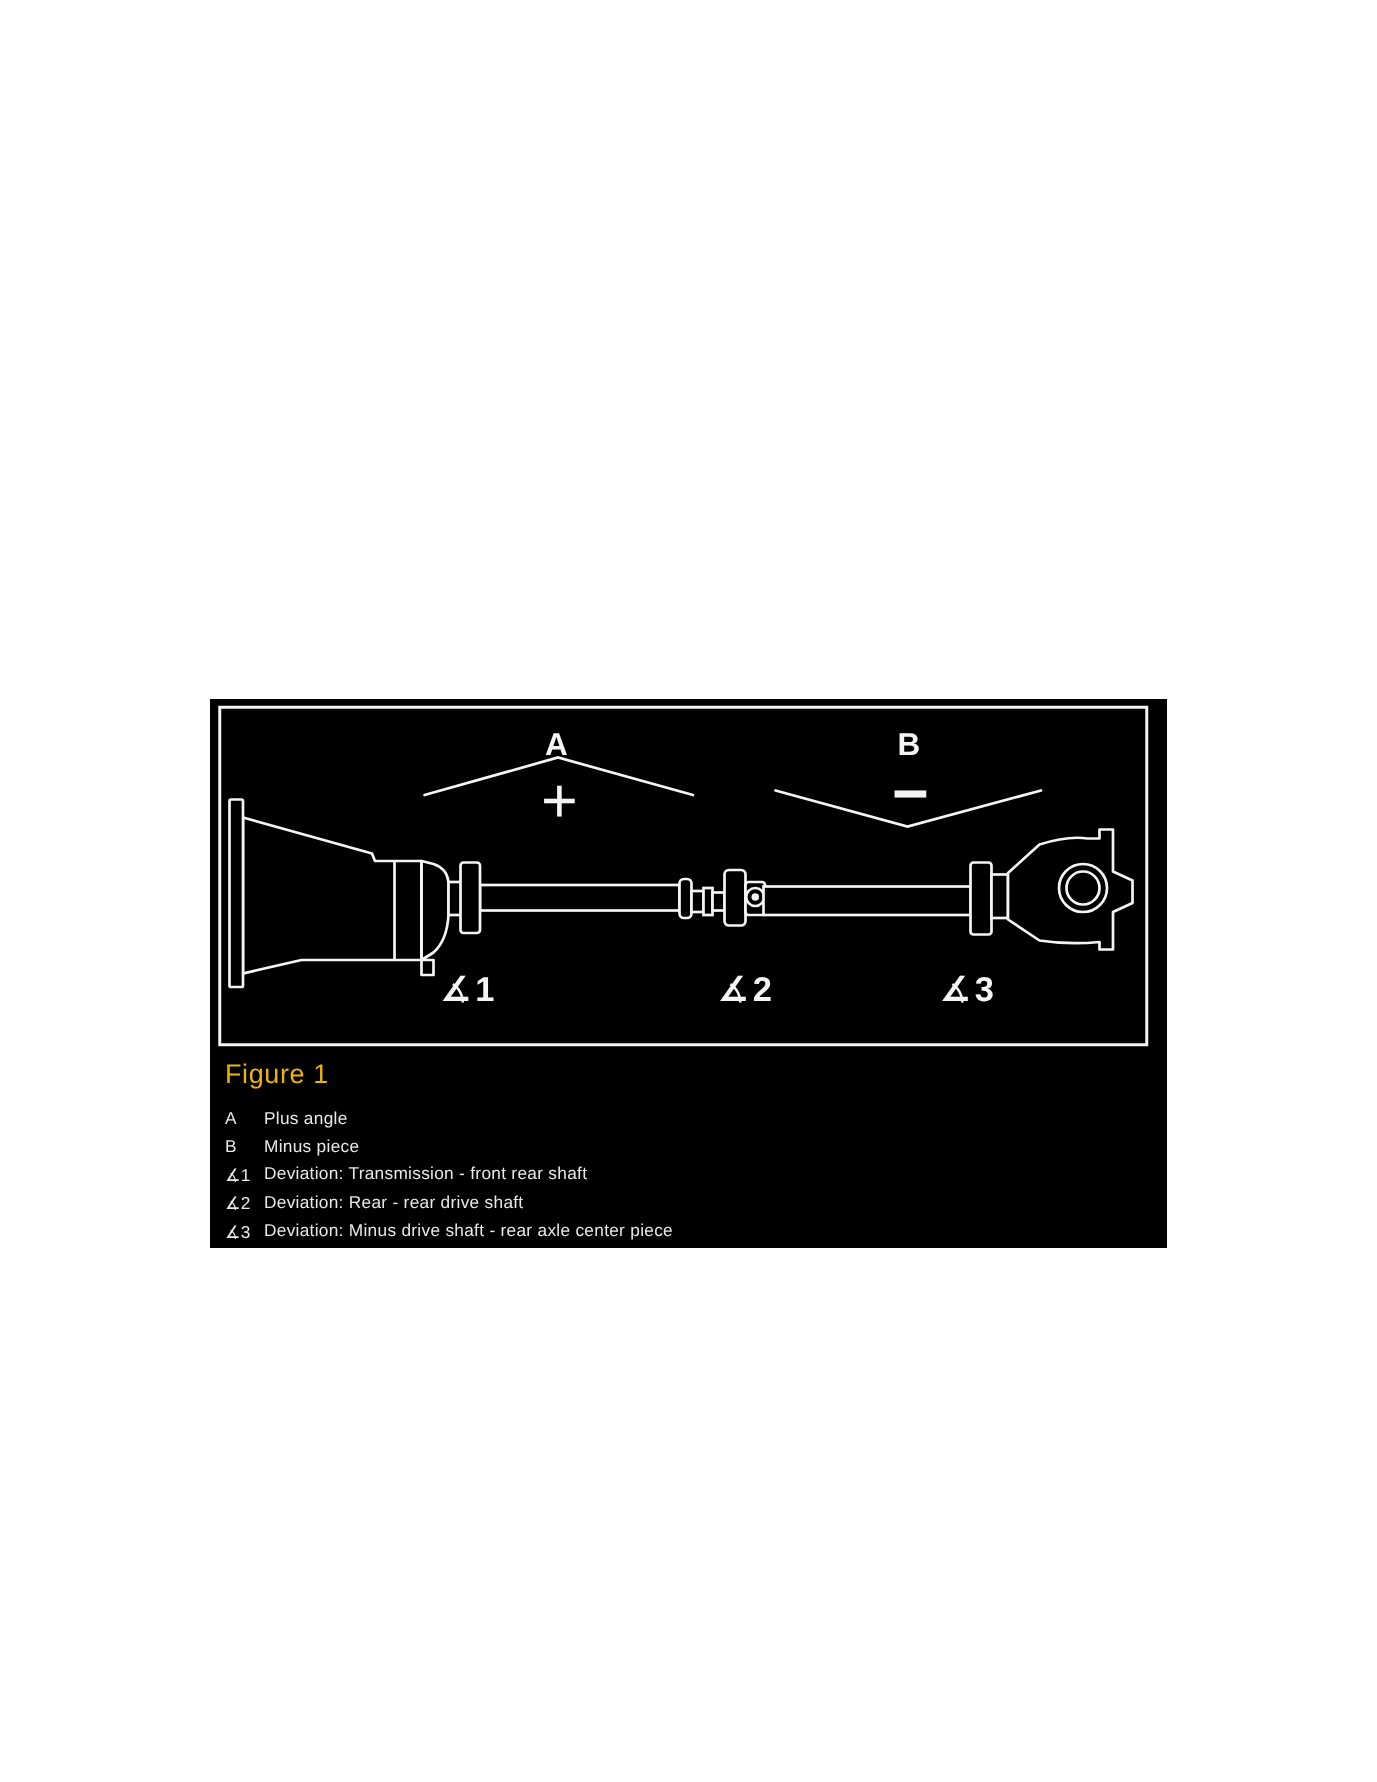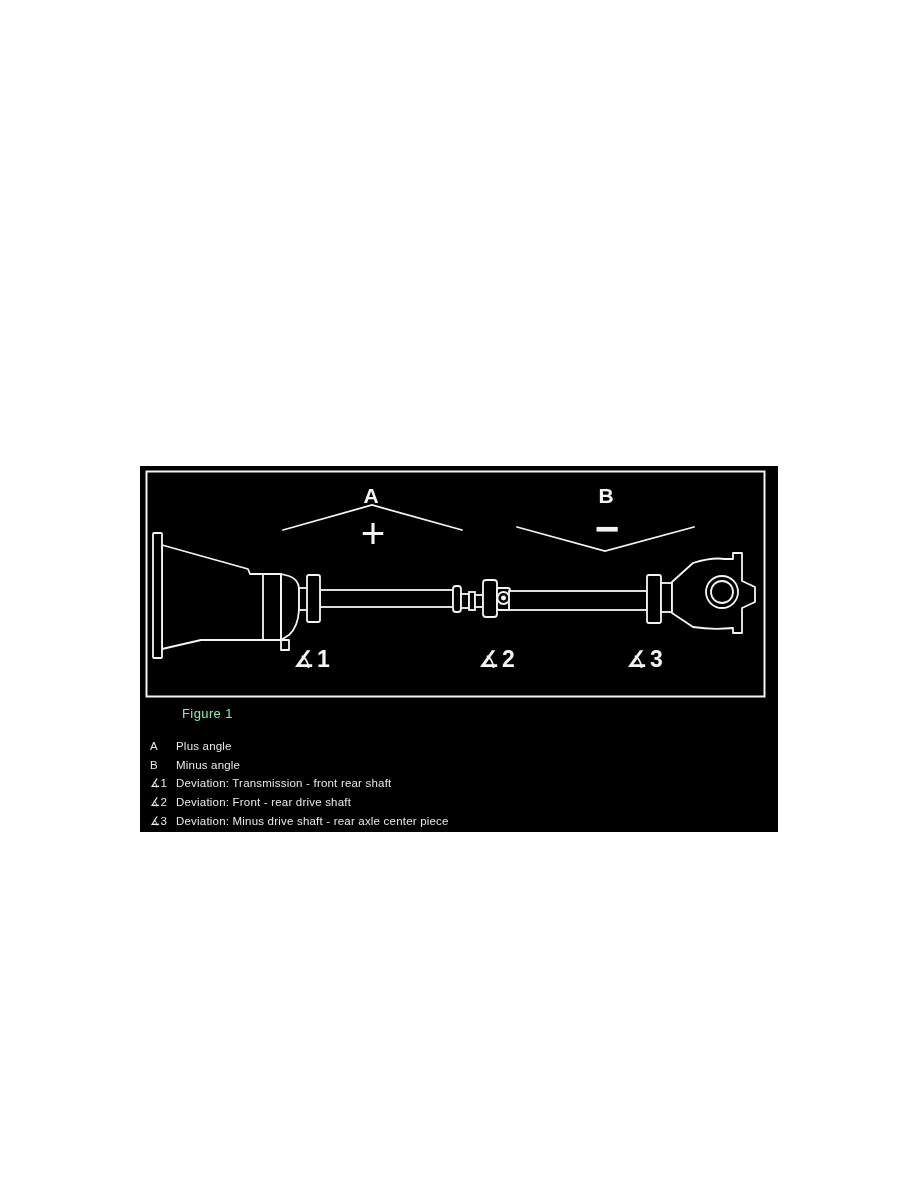--- a/index.html
+++ b/index.html
@@ -32,24 +32,23 @@
     display: block;
   }
   svg text {
     font-family: "Liberation Sans", "DejaVu Sans", sans-serif;
     fill: #f4f4f4;
   }
   .figure-caption {
     position: absolute;
     left: 10px;
     top: 240px;
-    color: #86efac;
-    font-size: 13px;
+    color: #eab308;
+    font-size: 18px;
     letter-spacing: 0.4px;
-    margin-left: 32px;
   }
   .legend {
     position: absolute;
     left: 10px;
     top: 271px;
     width: 620px;
   }
   .legend-row {
     display: flex;
     align-items: center;
@@ -145,29 +144,29 @@
 
     <div class="figure-caption">Figure 1</div>
 
     <div class="legend">
       <div class="legend-row">
         <span class="legend-key">A</span>
         <span class="legend-desc">Plus angle</span>
       </div>
       <div class="legend-row">
         <span class="legend-key">B</span>
-        <span class="legend-desc">Minus angle</span>
+        <span class="legend-desc">Minus piece</span>
       </div>
       <div class="legend-row">
         <span class="legend-key">∡1</span>
         <span class="legend-desc">Deviation: Transmission - front rear shaft</span>
       </div>
       <div class="legend-row">
         <span class="legend-key">∡2</span>
-        <span class="legend-desc">Deviation: Front - rear drive shaft</span>
+        <span class="legend-desc">Deviation: Rear - rear drive shaft</span>
       </div>
       <div class="legend-row">
         <span class="legend-key">∡3</span>
         <span class="legend-desc">Deviation: Minus drive shaft - rear axle center piece</span>
       </div>
     </div>
 
   </div>
 </div>
 

